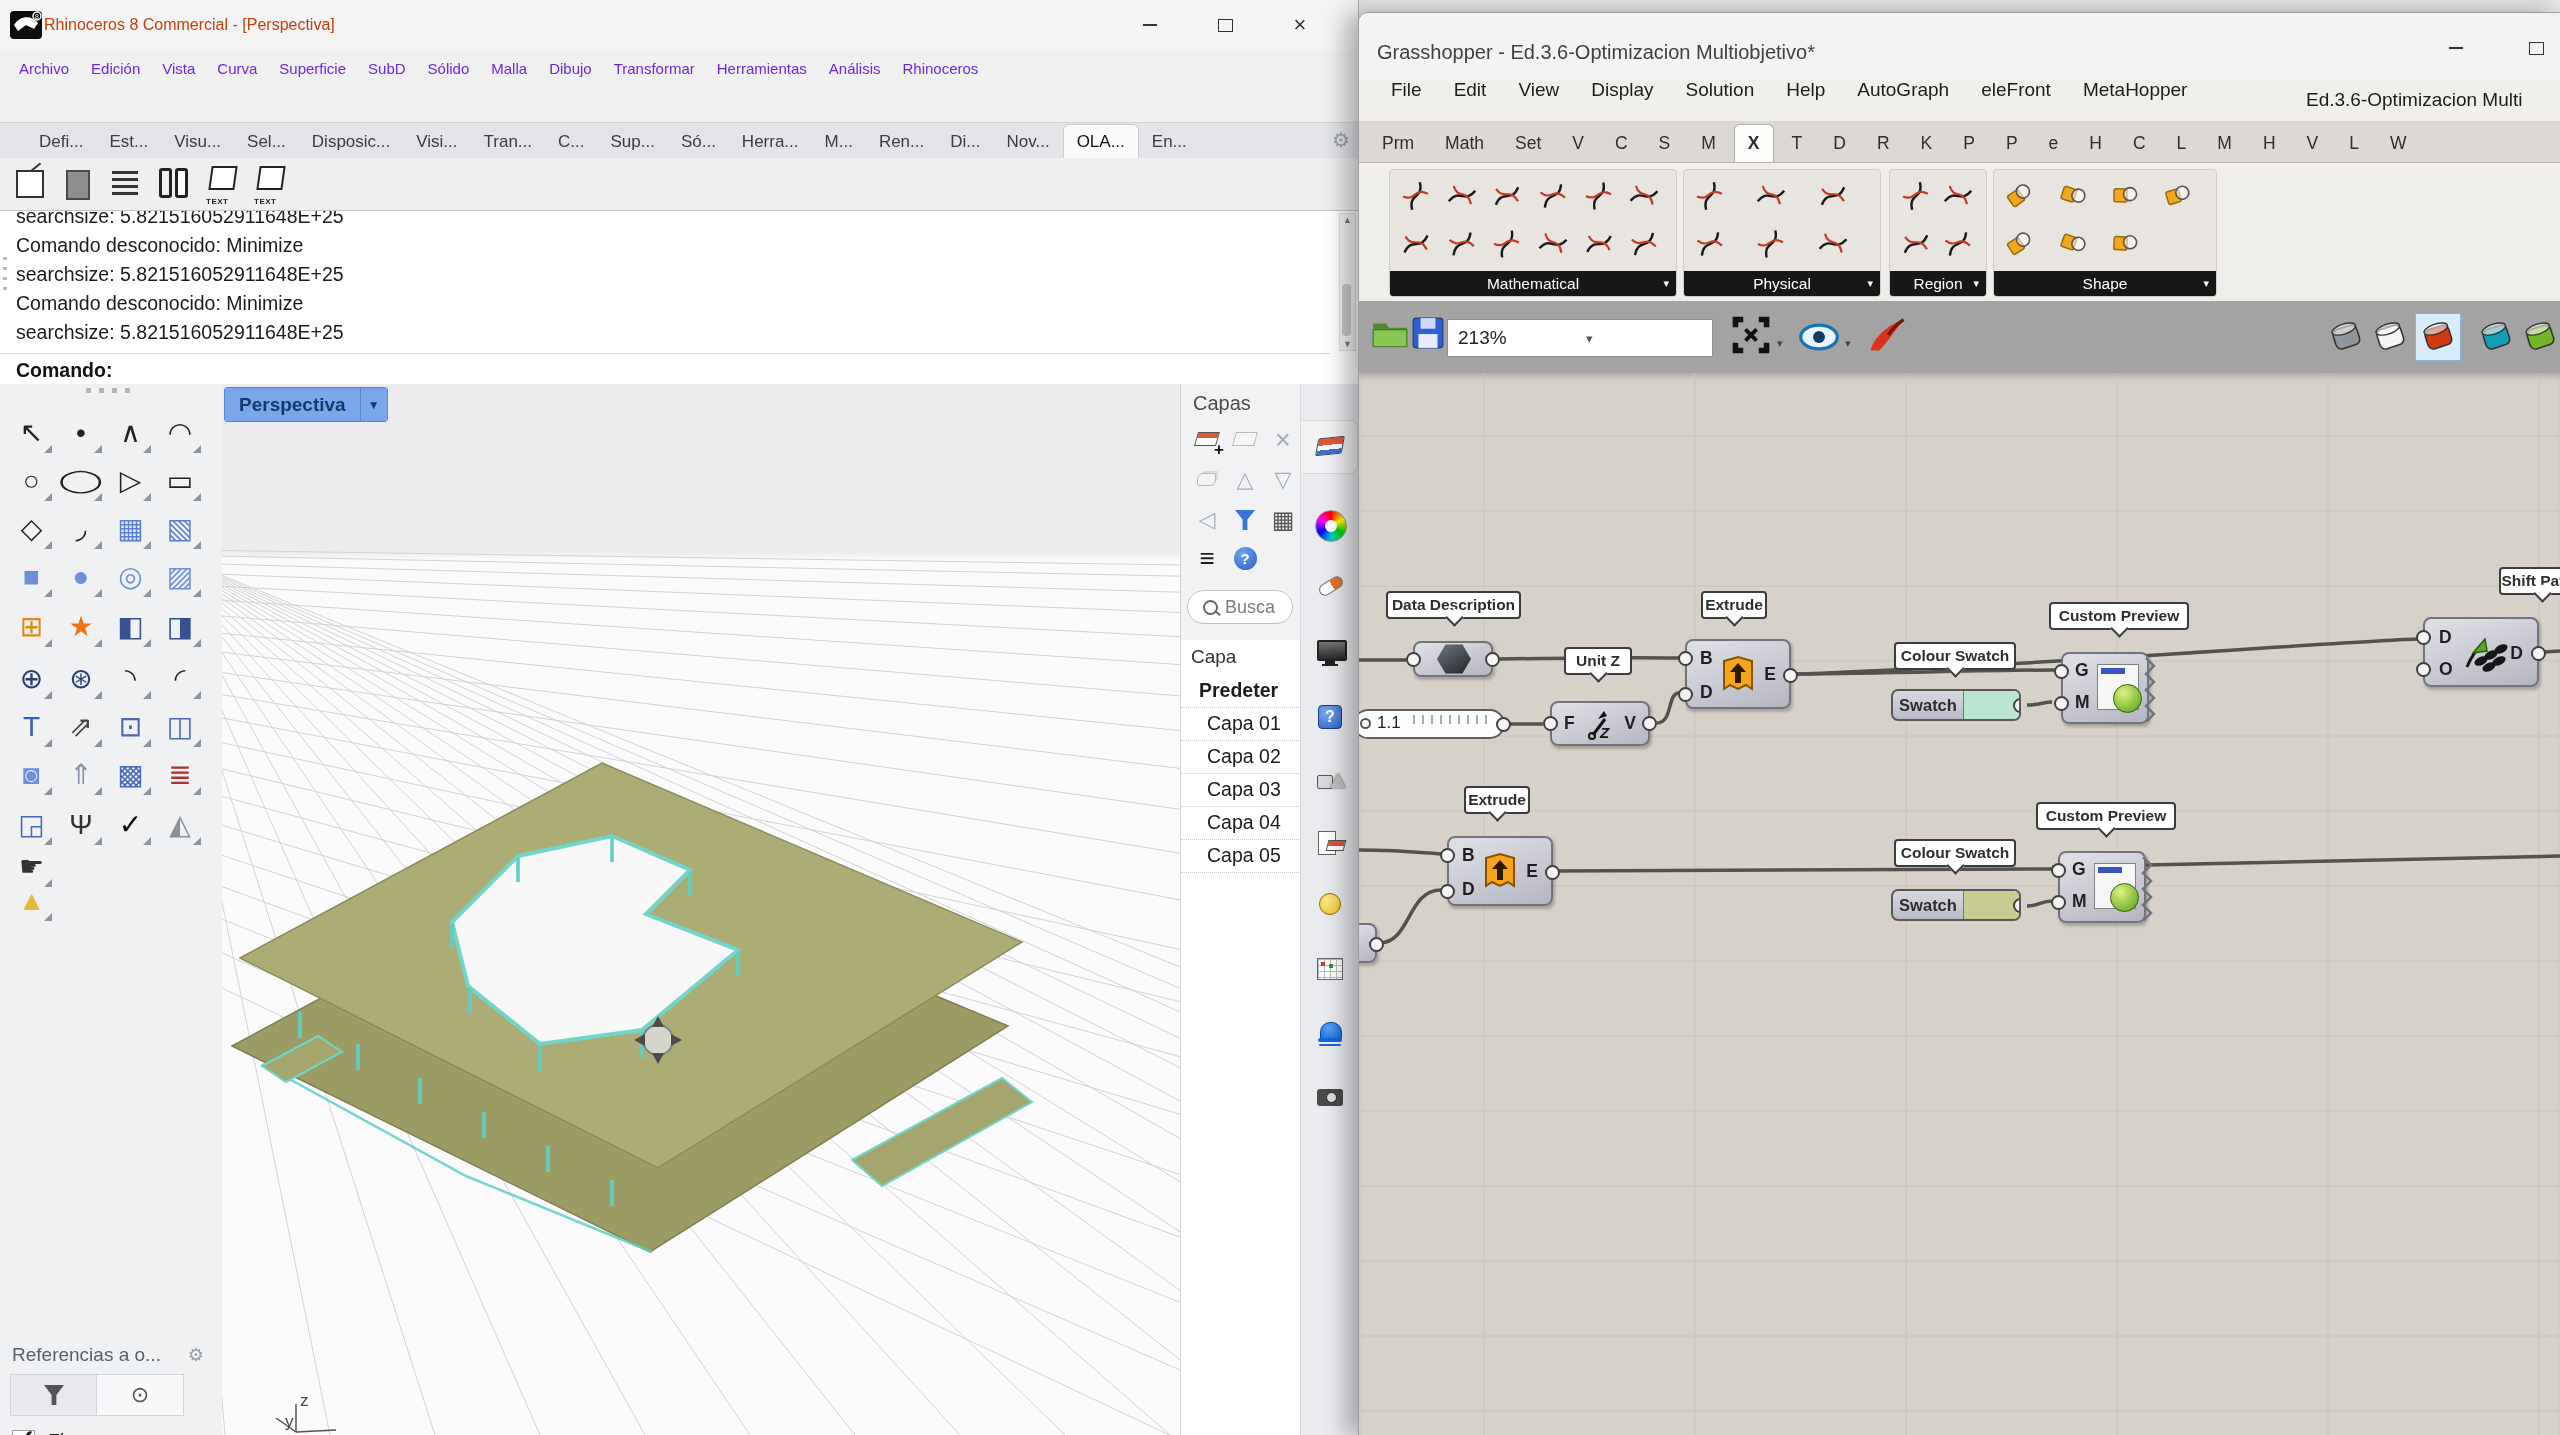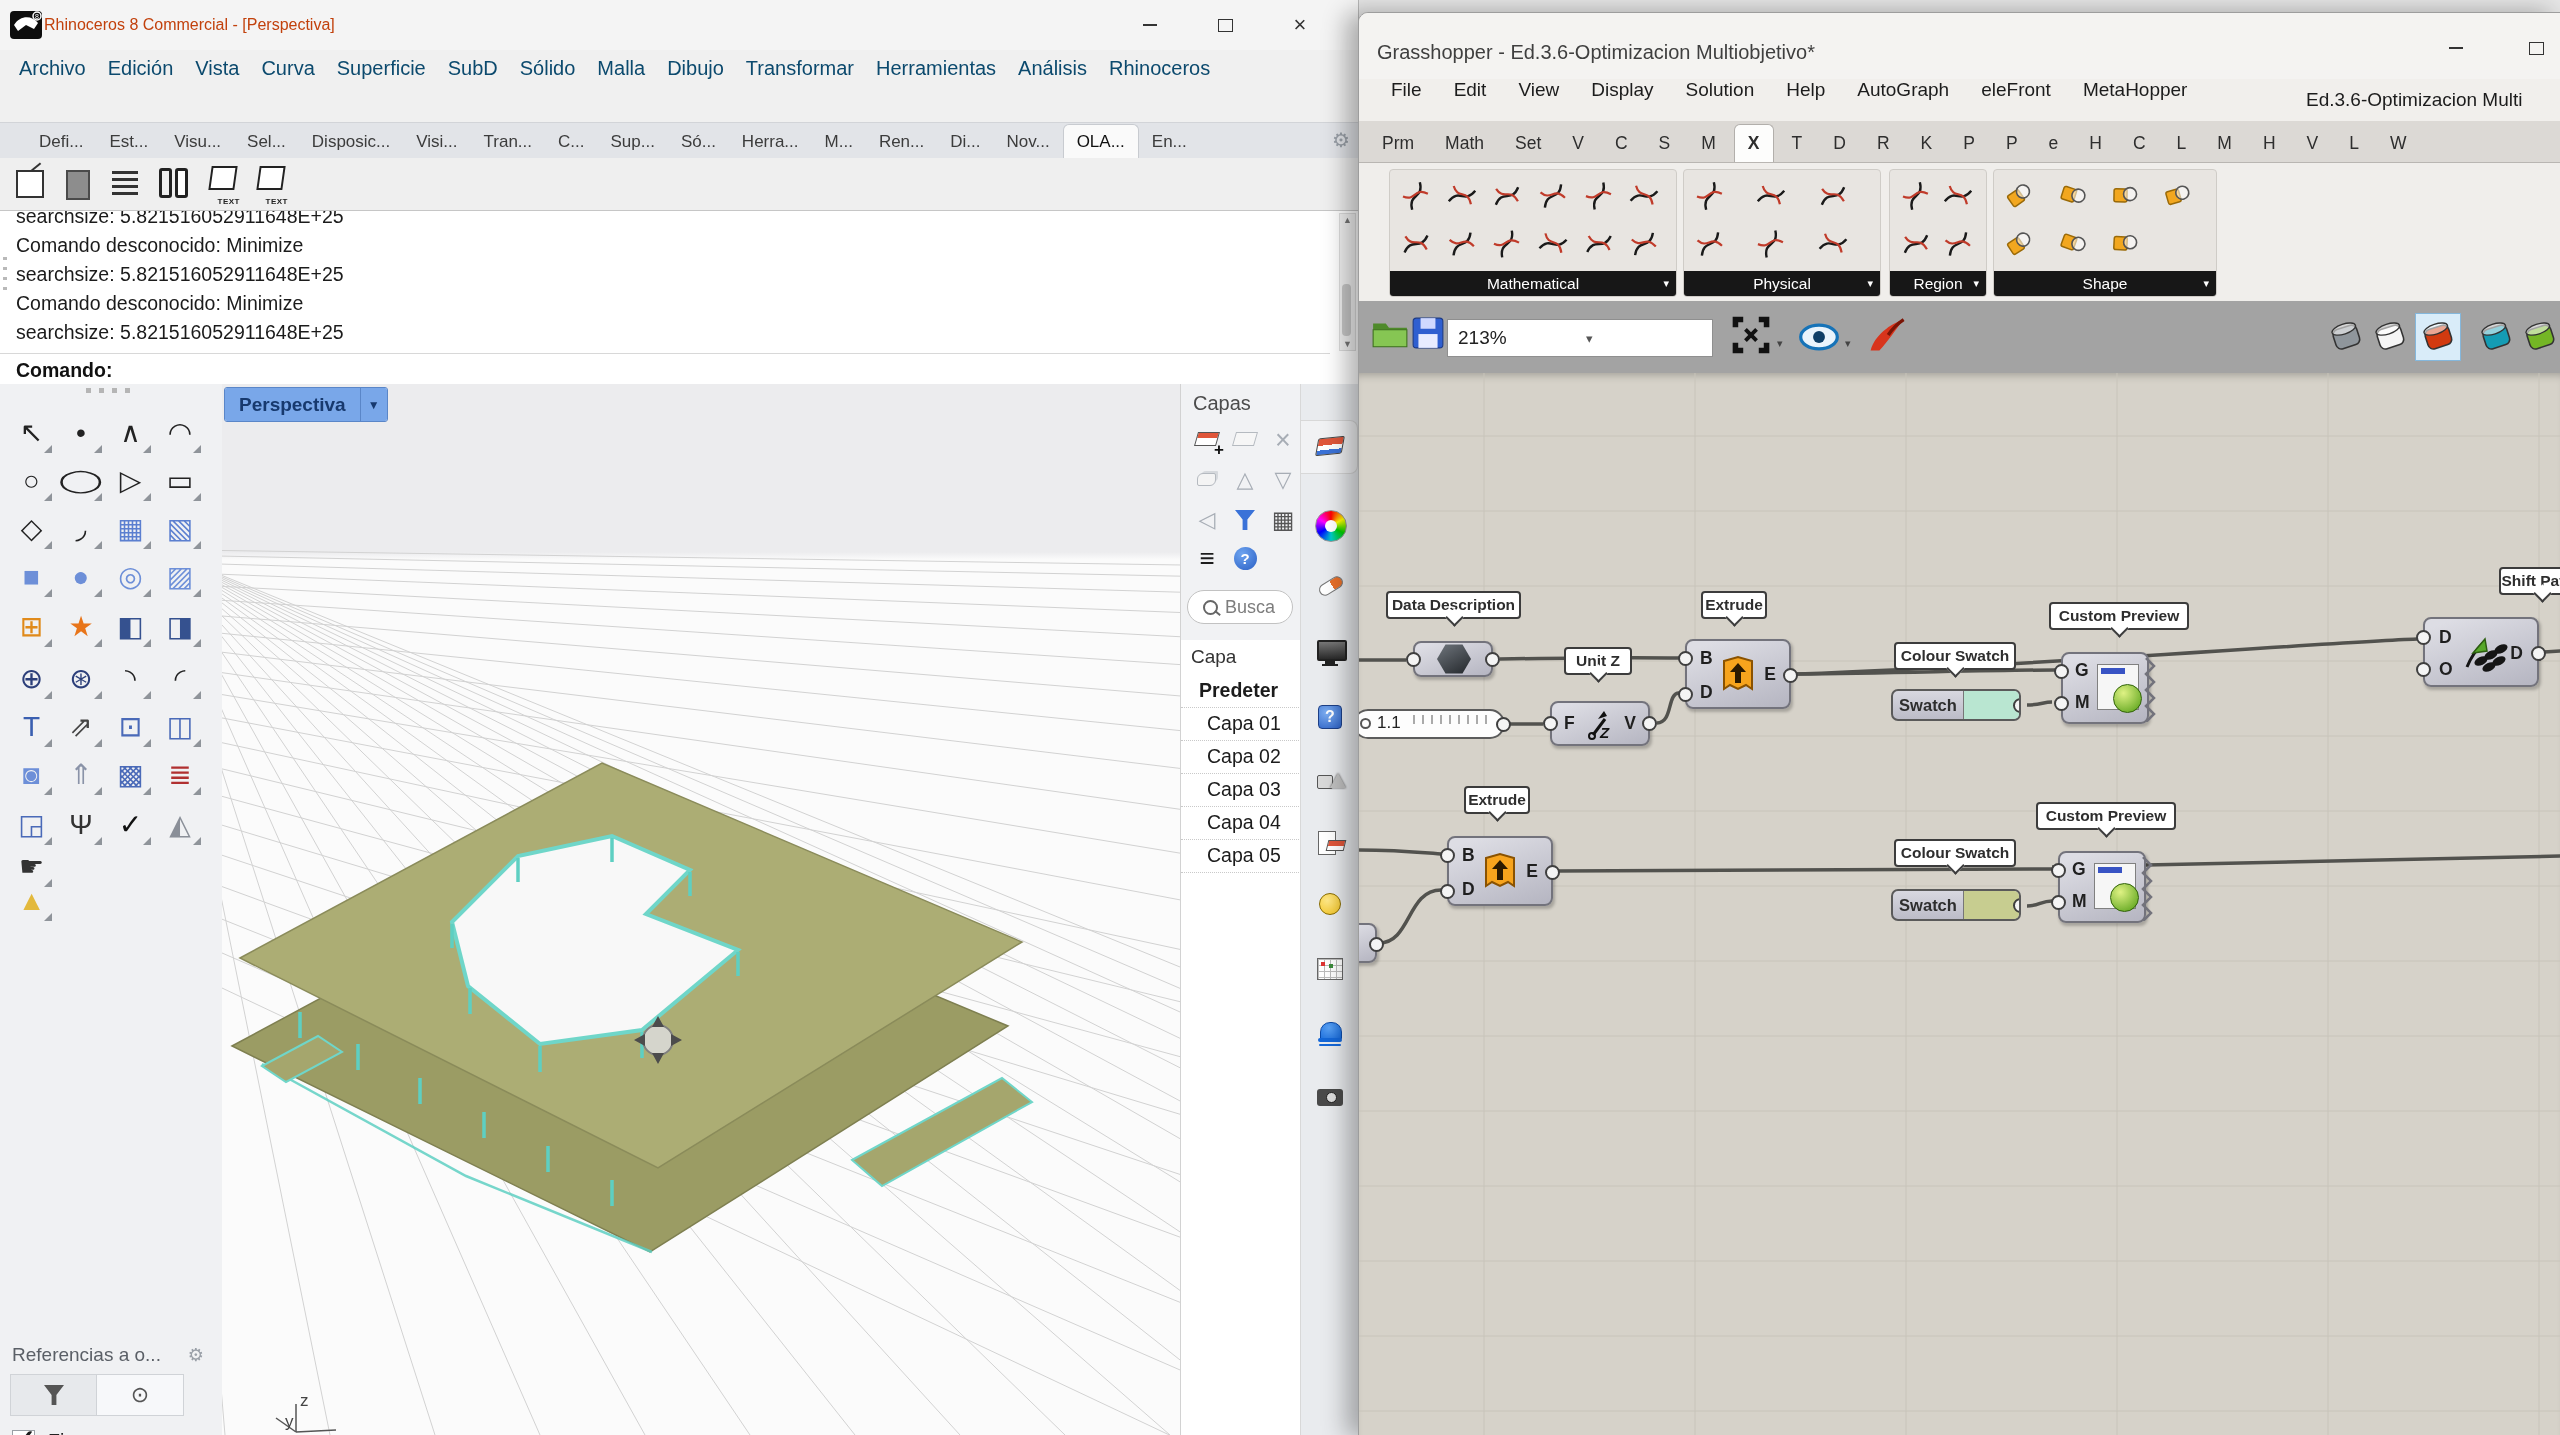--- a/index.html
+++ b/index.html
@@ -9,35 +9,35 @@
   
   #rhino{left:0;top:0;width:1358px;height:1435px;background:#f0f0f0;border-right:1px solid #b8b8b8}
   #r-titlebar{left:0;top:0;width:100%;height:50px;background:#f4f4f4;display:flex;align-items:center}
   #r-title{font-size:16px;color:#c2410c;margin-left:0}
   .winbtn{position:absolute;top:8px;width:50px;height:34px;display:flex;align-items:center;justify-content:center;color:#333}
   .wb-min::before{content:"";width:14px;border-top:2px solid #333}
   .wb-max::before{content:"";width:13px;height:11px;border:1.6px solid #333}
   .wb-close{font-size:22px}
   #r-menu1{left:0;top:50px;width:100%;height:36px;display:flex;align-items:center;padding-left:8px}
   #r-menu2{left:0;top:86px;width:100%;height:36px;display:flex;align-items:center;padding-left:8px}
-  .mitem{font-size:20px;color:#0c4a6e;padding:0 11px}
+  .mitem{font-size:15px;color:#6d28d9;padding:0 11px}
   #r-tabstrip{left:0;top:122px;width:100%;height:36px;background:#e2e4e8;border-top:1px solid #d2d4d8;display:flex;align-items:flex-end;padding-left:26px;box-sizing:border-box}
   .ttab{font-size:17px;color:#3c3c3c;padding:7px 13px 6px}
   .ttab.active{background:#fafafa;border:1px solid #c8cbd0;border-bottom:none;border-radius:6px 6px 0 0;color:#111}
   #tab-gear{position:absolute;right:8px;top:128px;color:#9aa0a8;font-size:20px}
   #r-iconrow{left:0;top:158px;width:100%;height:52px;background:#efefef;display:flex;align-items:center;padding-left:14px;box-sizing:border-box;gap:14px}
   .ti{width:34px;height:40px;position:relative;display:inline-block}
   .ti-note-icon::before{content:"";position:absolute;left:2px;top:6px;width:24px;height:24px;background:#fff;border:2px solid #333}
   .ti-note-icon::after{content:"";position:absolute;left:16px;top:2px;width:12px;border-top:2.5px solid #333;transform:rotate(-40deg)}
   .ti-solid-fill-icon::before{content:"";position:absolute;left:4px;top:6px;width:20px;height:26px;background:#8d8d8d;border:2px solid #4a4a4a}
   .ti-hatch-lines-icon::before{content:"";position:absolute;left:2px;top:7px;width:26px;height:25px;background:repeating-linear-gradient(180deg,#333 0 3px,transparent 3px 7px)}
   .ti-layout-grid-icon::before{content:"";position:absolute;left:1px;top:4px;width:13px;height:30px;box-sizing:border-box;border:3px solid #222;border-radius:3px;box-shadow:16px 0 0 -0px #fff}
   .ti-layout-grid-icon::after{content:"";position:absolute;left:17px;top:4px;width:13px;height:30px;box-sizing:border-box;border:3px solid #222;border-radius:3px}
   .ti-cube{position:absolute;left:4px;top:2px;width:22px;height:20px;border:2px solid #222;background:#fff;transform:skewX(-8deg)}
-  .ti-txt{position:absolute;left:0;bottom:-2px;width:100%;text-align:right;font-size:8px;font-weight:bold;color:#222;letter-spacing:.5px}
+  .ti-txt{position:absolute;left:0;bottom:-2px;width:100%;text-align:left;font-size:8px;font-weight:bold;color:#222;letter-spacing:.5px}
   #r-command{left:0;top:210px;width:100%;height:174px;background:#fff;border-top:1px solid #c6c6c6;border-bottom:2px solid #b4b4b4;overflow:hidden}
   .cline{position:absolute;left:16px;font-size:19.5px;color:#1b1b1b;white-space:nowrap}
   #c-prompt{position:absolute;left:16px;top:148px;font-size:19.5px;font-weight:bold;color:#111}
   #c-div{position:absolute;left:0;top:142px;width:1330px;border-top:1px solid #d8d8d8}
   #c-scroll{position:absolute;right:2px;top:2px;width:15px;height:136px;background:#f2f2f2;border:1px solid #ddd}
   #c-scroll .arr{width:100%;text-align:center;font-size:9px;color:#777;line-height:12px}
   #c-thumb{position:absolute;left:2px;bottom:14px;width:9px;height:52px;background:#c9c9c9;border-radius:4px}
   .griddots{position:absolute;width:4px;height:40px;background:repeating-linear-gradient(180deg,#b9b9b9 0 3px,transparent 3px 10px)}
   
   #r-sidebar{left:0;top:384px;width:222px;height:1051px;background:#f0f1f3;border-right:1px solid #d6d6d6}

